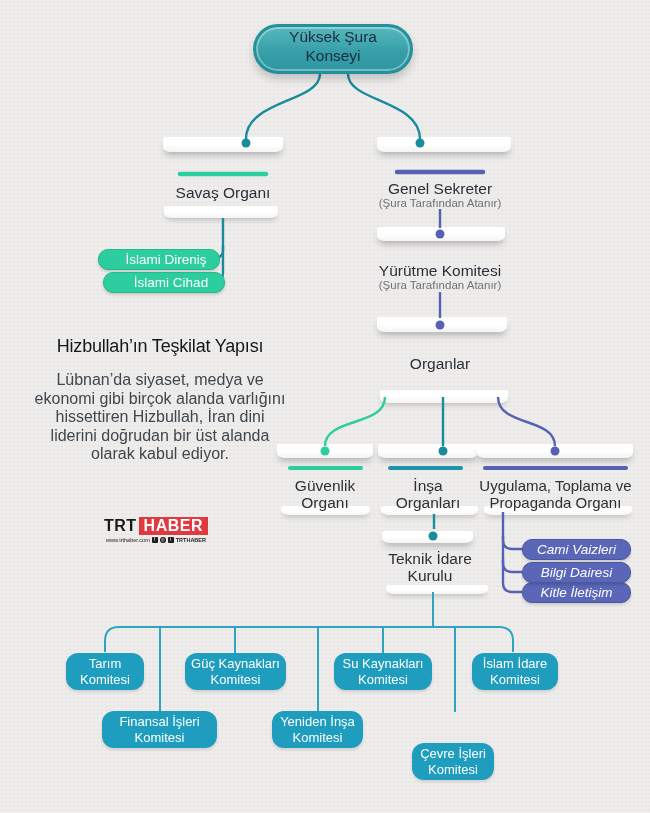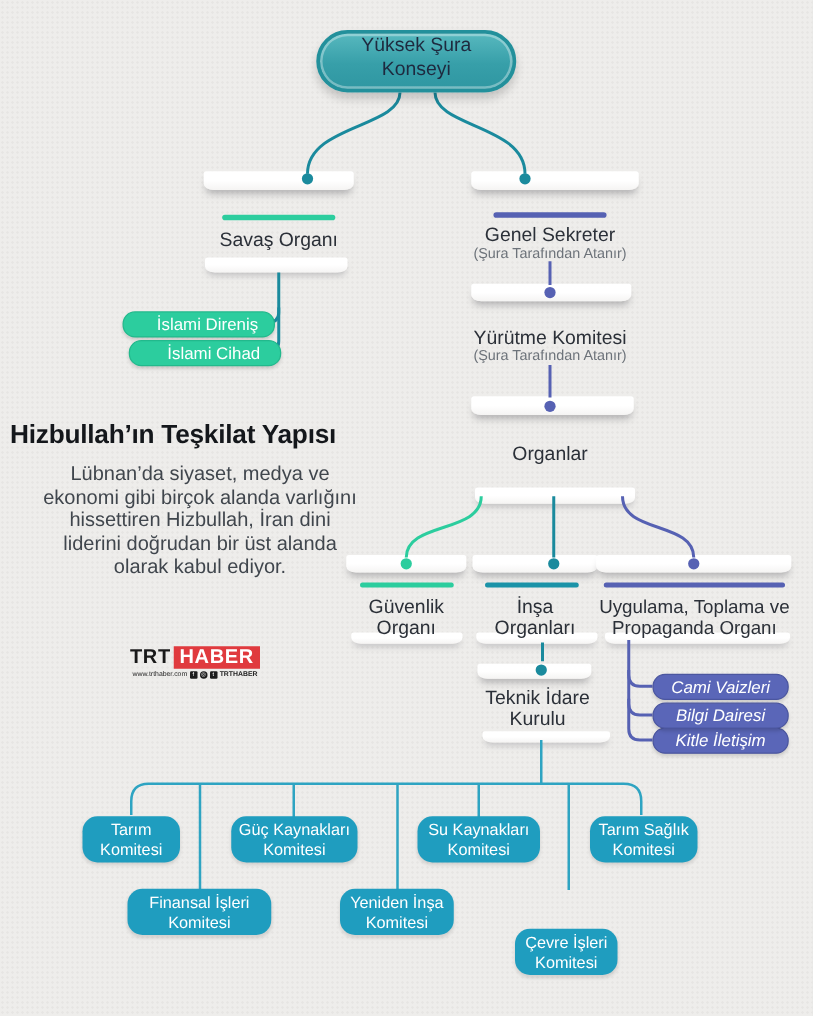--- a/index.html
+++ b/index.html
@@ -38,22 +38,22 @@
   .gpill{background:#2ccd9e; border:1px solid #22b98c;padding-left:14px;}
   .ppill{background:#5a66b8; border:1px solid #4b569f;font-style:italic;}
   
   .cbox{
     position:absolute; height:37px; background:#1f9dbf; border-radius:12px; color:#fff;
     display:flex; flex-direction:column; align-items:center; justify-content:center;
     font-size:13px; line-height:15.5px; font-weight:500; text-align:center;
     box-shadow:0 2px 3px rgba(0,0,0,0.12);
   }
   
-  .info-title{position:absolute; left:8px; top:336px; width:304px; 
-    font-size:21px; font-weight:700; color:#14171b; letter-spacing:-0.2px;}
+  .info-title{position:absolute; left:8px; top:336px; width:304px; text-align:center;
+    font-size:18px; font-weight:400; color:#14171b; letter-spacing:-0.2px;}
   .info-body{position:absolute; left:8px; top:371px; width:304px; text-align:center;
     font-size:16px; line-height:18.5px; font-weight:500; color:#40464d;}
   
   .logo{position:absolute; left:95px; top:469px; width:122px; text-align:center;}
   .logo-row1{font-size:16px; font-weight:800; letter-spacing:0.5px; color:#191919;}
   .logo-haber{background:#e03a3e; color:#fff; padding:0 5px; margin-left:2px; display:inline-block;margin-top:48px;}
   .logo-row2{margin-top:2px; font-size:5.5px; color:#222; display:flex; align-items:center; justify-content:center; gap:2px;}
   .sicon{display:inline-block; width:6px; height:6px; background:#1c1c1c; color:#fff;
     font-size:4.5px; line-height:6px; text-align:center; border-radius:1px;}
   .sicon.round{border-radius:50%;}
@@ -170,21 +170,21 @@
     </div>
     <div class="cbox" style="left:185px;top:653px;width:101px;">
       <div>Güç Kaynakları</div>
       <div>Komitesi</div>
     </div>
     <div class="cbox" style="left:334px;top:653px;width:98px;">
       <div>Su Kaynakları</div>
       <div>Komitesi</div>
     </div>
     <div class="cbox" style="left:472px;top:653px;width:86px;">
-      <div>Tarım Sağlık</div>
+      <div>İslam İdare</div>
       <div>Komitesi</div>
     </div>
     <div class="cbox" style="left:102px;top:711px;width:115px;">
       <div>Finansal İşleri</div>
       <div>Komitesi</div>
     </div>
     <div class="cbox" style="left:272px;top:711px;width:91px;">
       <div>Yeniden İnşa</div>
       <div>Komitesi</div>
     </div>

